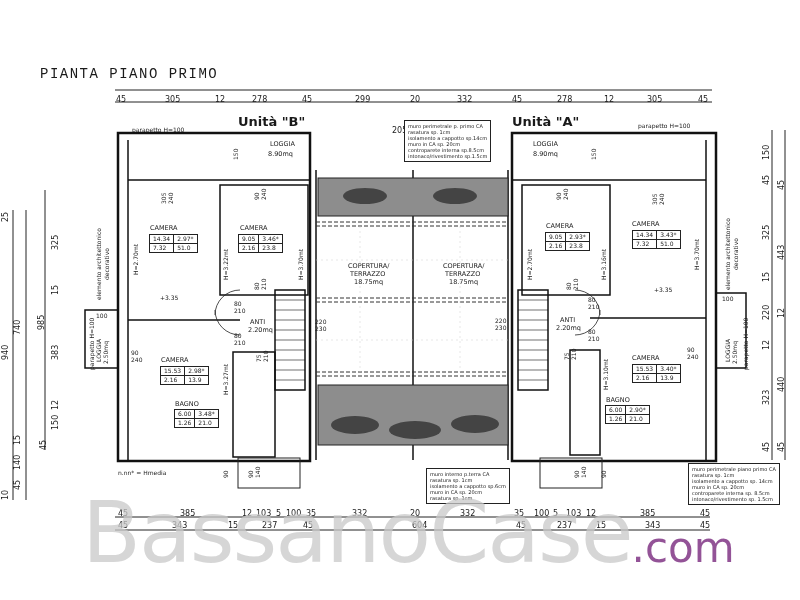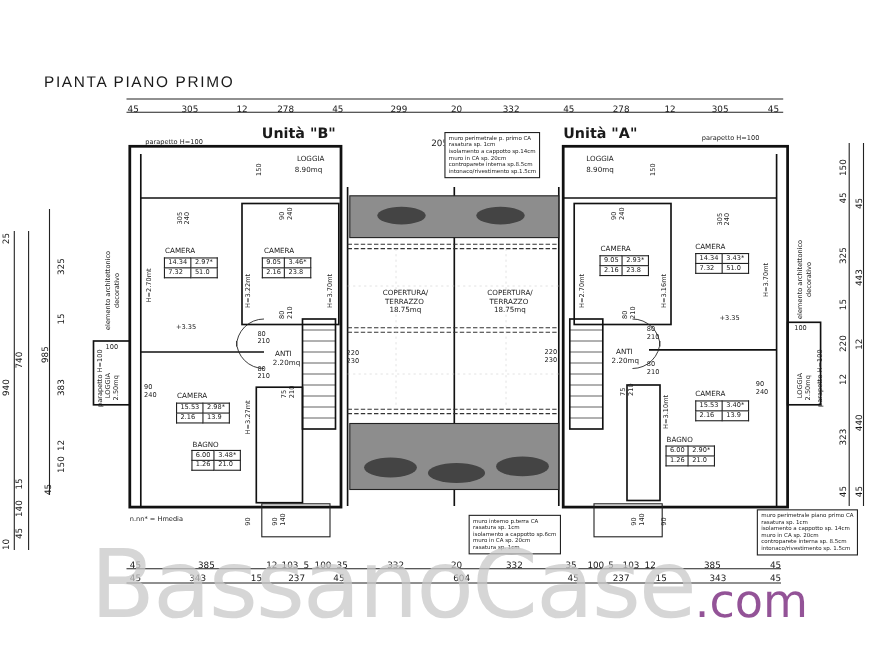--- a/index.html
+++ b/index.html
@@ -1,18 +1,18 @@
 <!DOCTYPE html>
 <html><head>
 <meta charset="utf-8">
 <style>
   html,body{margin:0;padding:0;background:#fff;}
   body{width:800px;height:600px;position:relative;overflow:hidden;font-family:"DejaVu Sans",sans-serif;color:#1a1a1a;}
   .abs{position:absolute;}
-  .title{left:40px;top:66px;font-size:14px;letter-spacing:1.5px;font-family:Liberation Sans, sans-serif;}
+  .title{left:40px;top:66px;font-size:14px;letter-spacing:1.5px;font-family:Liberation Mono, monospace;}
   .dim{font-size:8px;line-height:8px;white-space:nowrap;}
   .unit-title{font-size:13px;font-weight:bold;}
   .small{font-size:6px;line-height:7px;white-space:nowrap;}
   .room-label{font-size:6.5px;white-space:nowrap;}
   .tbl{border-collapse:collapse;font-size:6px;}
   .tbl td{border:1px solid #222;padding:0 3px;height:8px;line-height:8px;}
   .note{border:1px solid #222;background:#fff;font-size:5px;line-height:6px;padding:2px 3px;white-space:nowrap;}
   .vert{transform:rotate(-90deg);transform-origin:left top;white-space:nowrap;}
   .watermark{font-family:"DejaVu Sans",sans-serif;font-size:86px;color:#c9c9c9;opacity:.75;letter-spacing:-2px;}
   .watermark .com{font-size:42px;letter-spacing:0;color:#701a75;}

